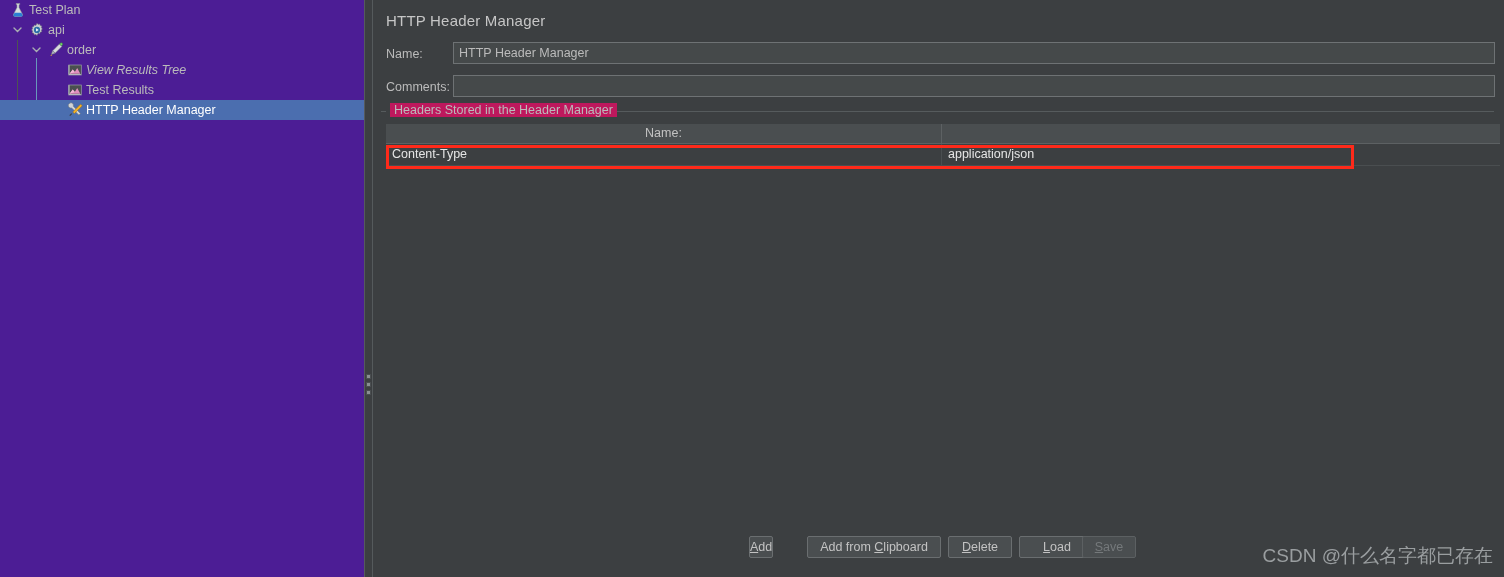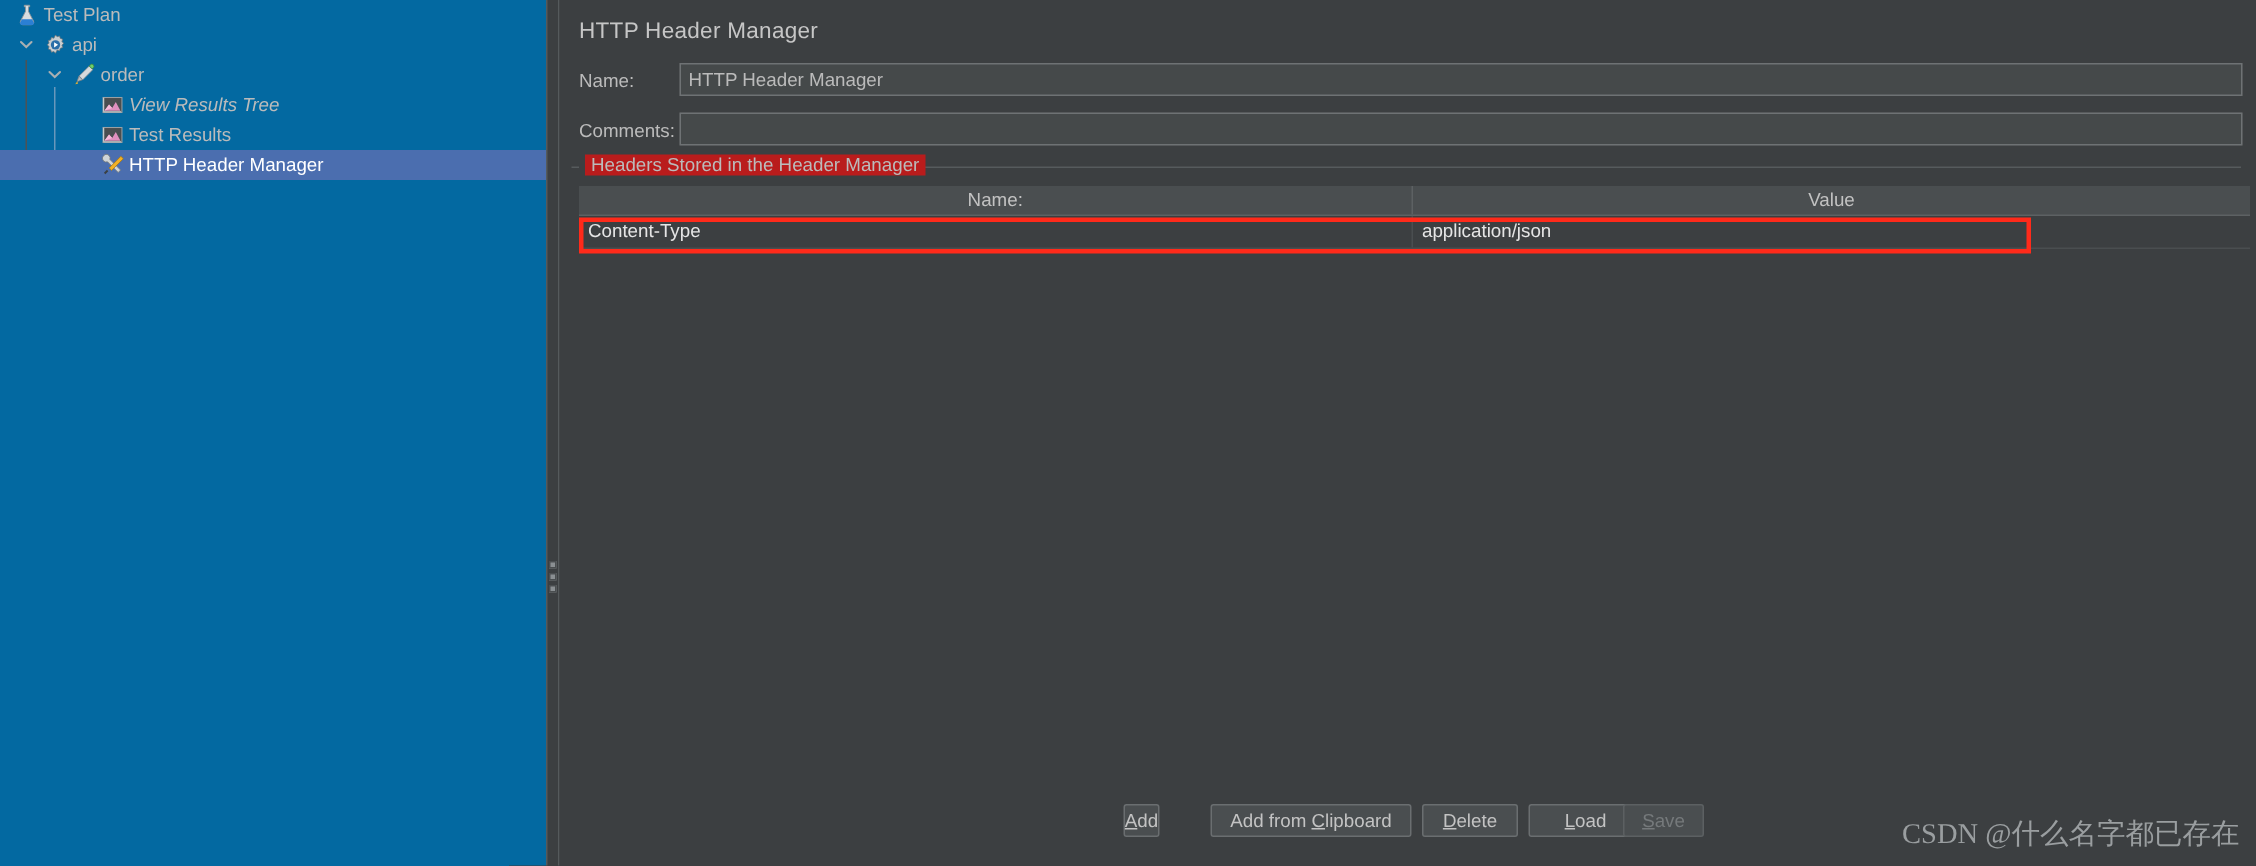--- a/index.html
+++ b/index.html
@@ -9,21 +9,21 @@
     font-family:"Liberation Sans","DejaVu Sans",sans-serif;
     font-size:12.5px;
     color:#bbbbbb;
     -webkit-font-smoothing:antialiased;
   }
   .root{position:relative;width:1504px;height:577px;}
 
   
   .tree-panel{
     position:absolute;left:0;top:0;width:364px;height:577px;
-    background:#0369a1;overflow:hidden;
+    background:#4c1d95;overflow:hidden;
   }
   .tree-row{
     position:absolute;left:0;width:364px;height:20px;
     display:flex;align-items:center;white-space:nowrap;
   }
   .tree-row.selected{background:#4b6eaf;}
   .tree-row.selected .tree-label{color:#ffffff;}
   .tree-label{font-size:12.5px;color:#bbbbbb;line-height:20px;}
 
   .twisty{
@@ -74,21 +74,21 @@
     padding-left:5px;font-size:12.5px;color:#bbbbbb;
   }
 
   
   .groupbox{
     position:absolute;left:8px;top:104px;width:1113px;height:420px;
   }
   .gb-line{position:absolute;background:#565b5d;}
   .gb-title{
     position:absolute;left:9px;top:-1px;
-    font-size:12.5px;color:#bbbbbb;background:#b91c1c;padding:0 4px;
+    font-size:12.5px;color:#bbbbbb;background:#be185d;padding:0 4px;
   }
 
   
   .tbl{
     position:absolute;left:13px;top:124px;width:1114px;
   }
   .tbl-head{
     position:relative;height:20px;background:#4a4e50;
     border-bottom:1px solid #5d6163;box-sizing:border-box;
   }
@@ -122,21 +122,21 @@
     box-sizing:border-box;color:#c3c3c3;font-size:12.5px;
     display:flex;align-items:center;justify-content:center;
     white-space:nowrap;
   }
   .btn.disabled{color:#75797b;border-color:#5c6062;}
   .mn{text-decoration:underline;}
 
   .watermark{
     position:absolute;right:11px;bottom:8px;
     font-size:19px;color:#9a9ea0;
-    font-family:Liberation Serif, serif;
+    font-family:Liberation Sans, sans-serif;
     white-space:nowrap;
   }
 </style>
 </head>
 <body>
 
 <div class="root">
 
   <div class="tree-panel">
     <div class="guide" style="left:17px;top:40px;height:70px;"></div>
@@ -243,21 +243,20 @@
     <div class="groupbox">
       <div class="gb-line" style="left:0;top:7px;width:5px;height:1px;"></div>
       <div class="gb-line" style="left:223px;top:7px;width:890px;height:1px;"></div>
       <div class="gb-title">Headers Stored in the Header Manager</div>
     </div>
 
     <div class="tbl">
       <div class="tbl-head">
         <div class="th" style="left:0;width:555px;">Name:</div>
         <div class="th-sep" style="left:555px;"></div>
-        <div class="th" style="left:556px;width:558px;">Value</div>
       </div>
       <div class="tbl-body">
         <div class="trow" style="top:0;">
           <div class="td" style="left:0;width:555px;">Content-Type</div>
           <div class="cell-sep" style="left:555px;"></div>
           <div class="td" style="left:556px;width:558px;">application/json</div>
         </div>
       </div>
     </div>
 

